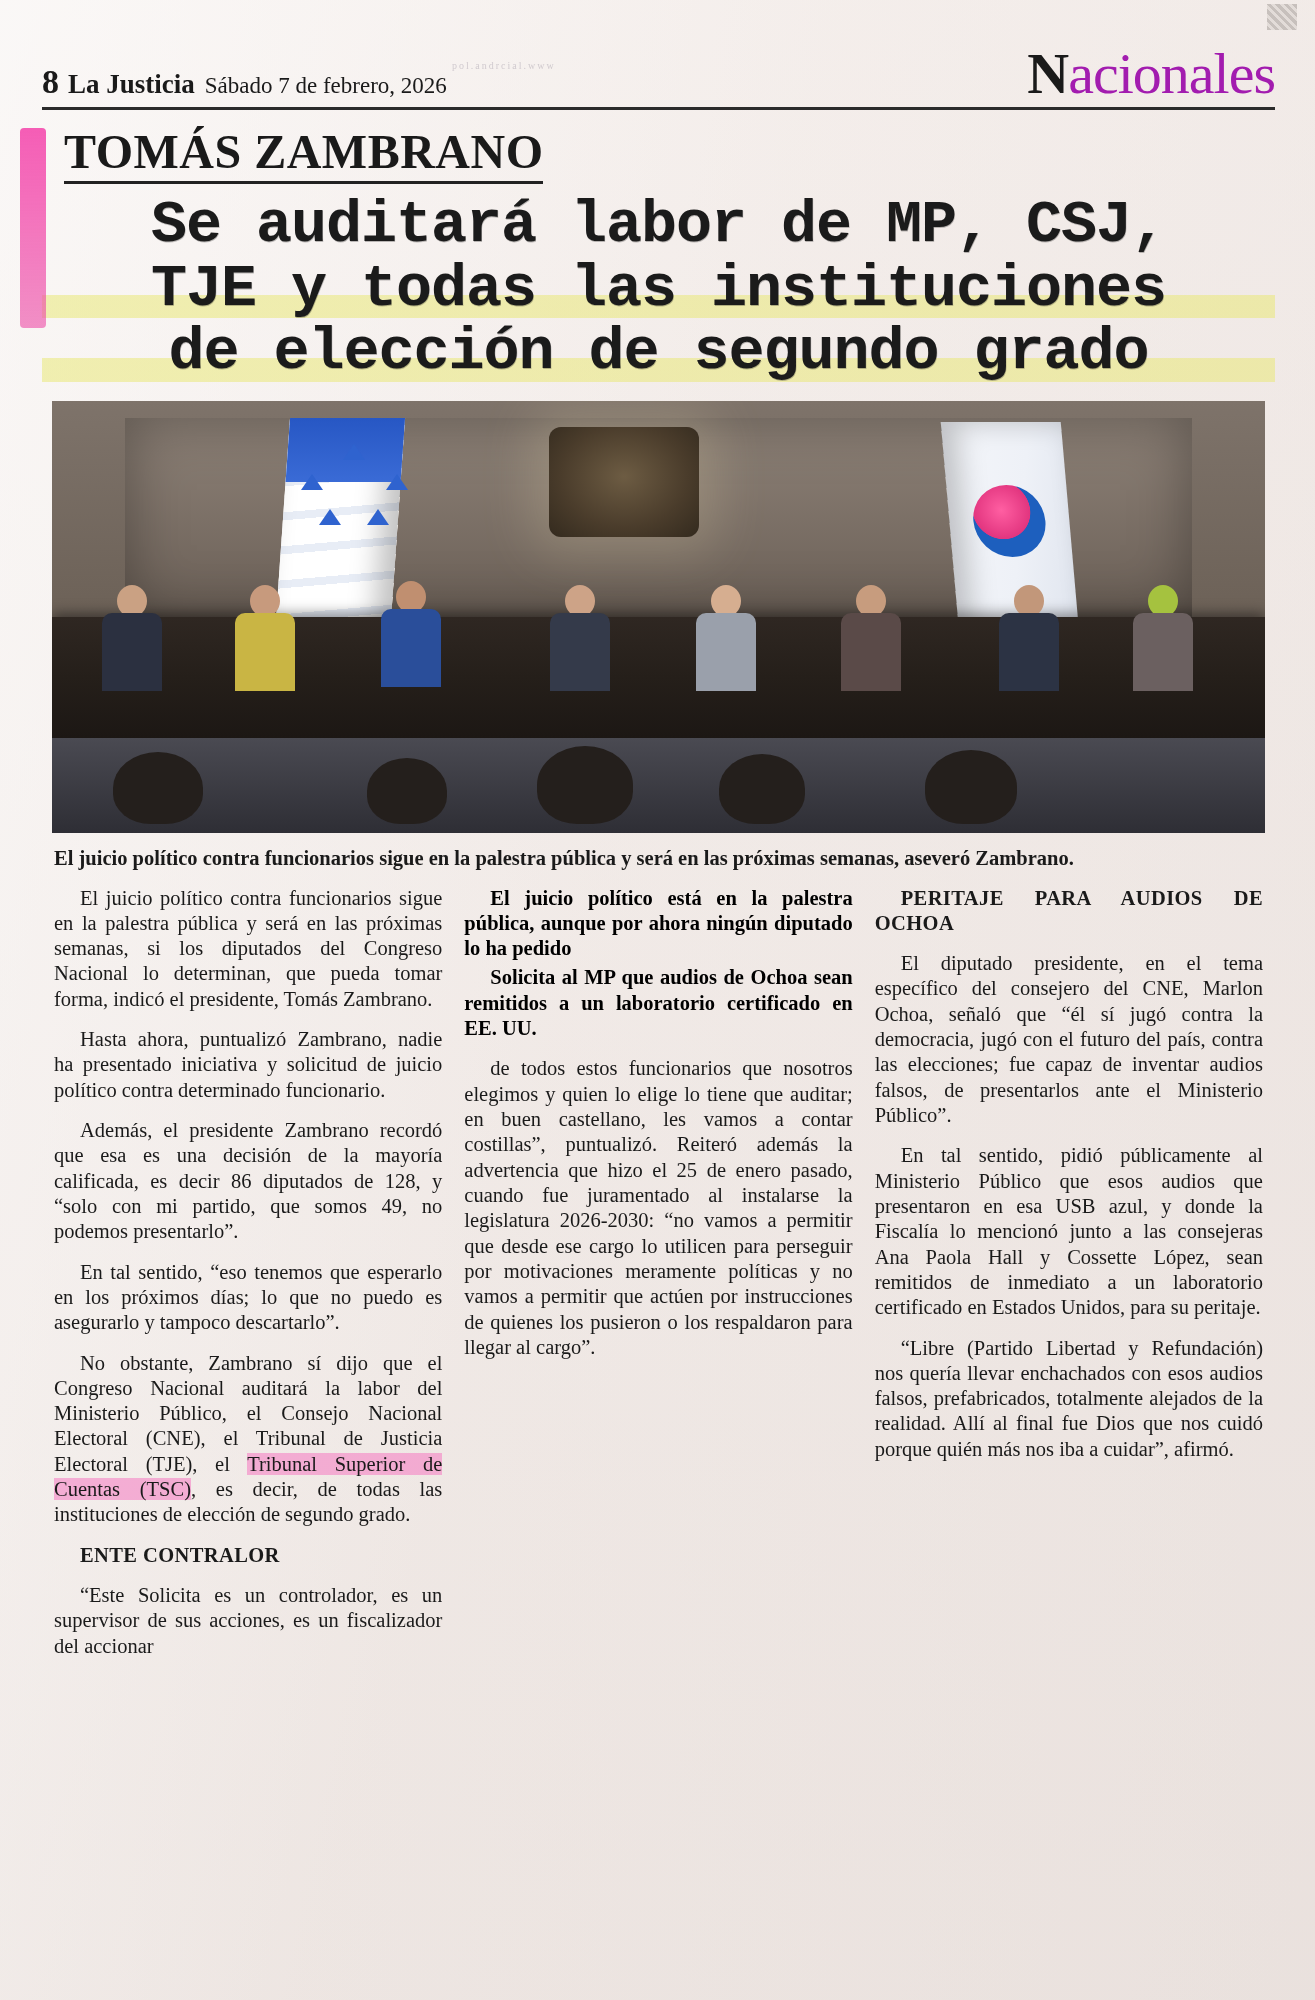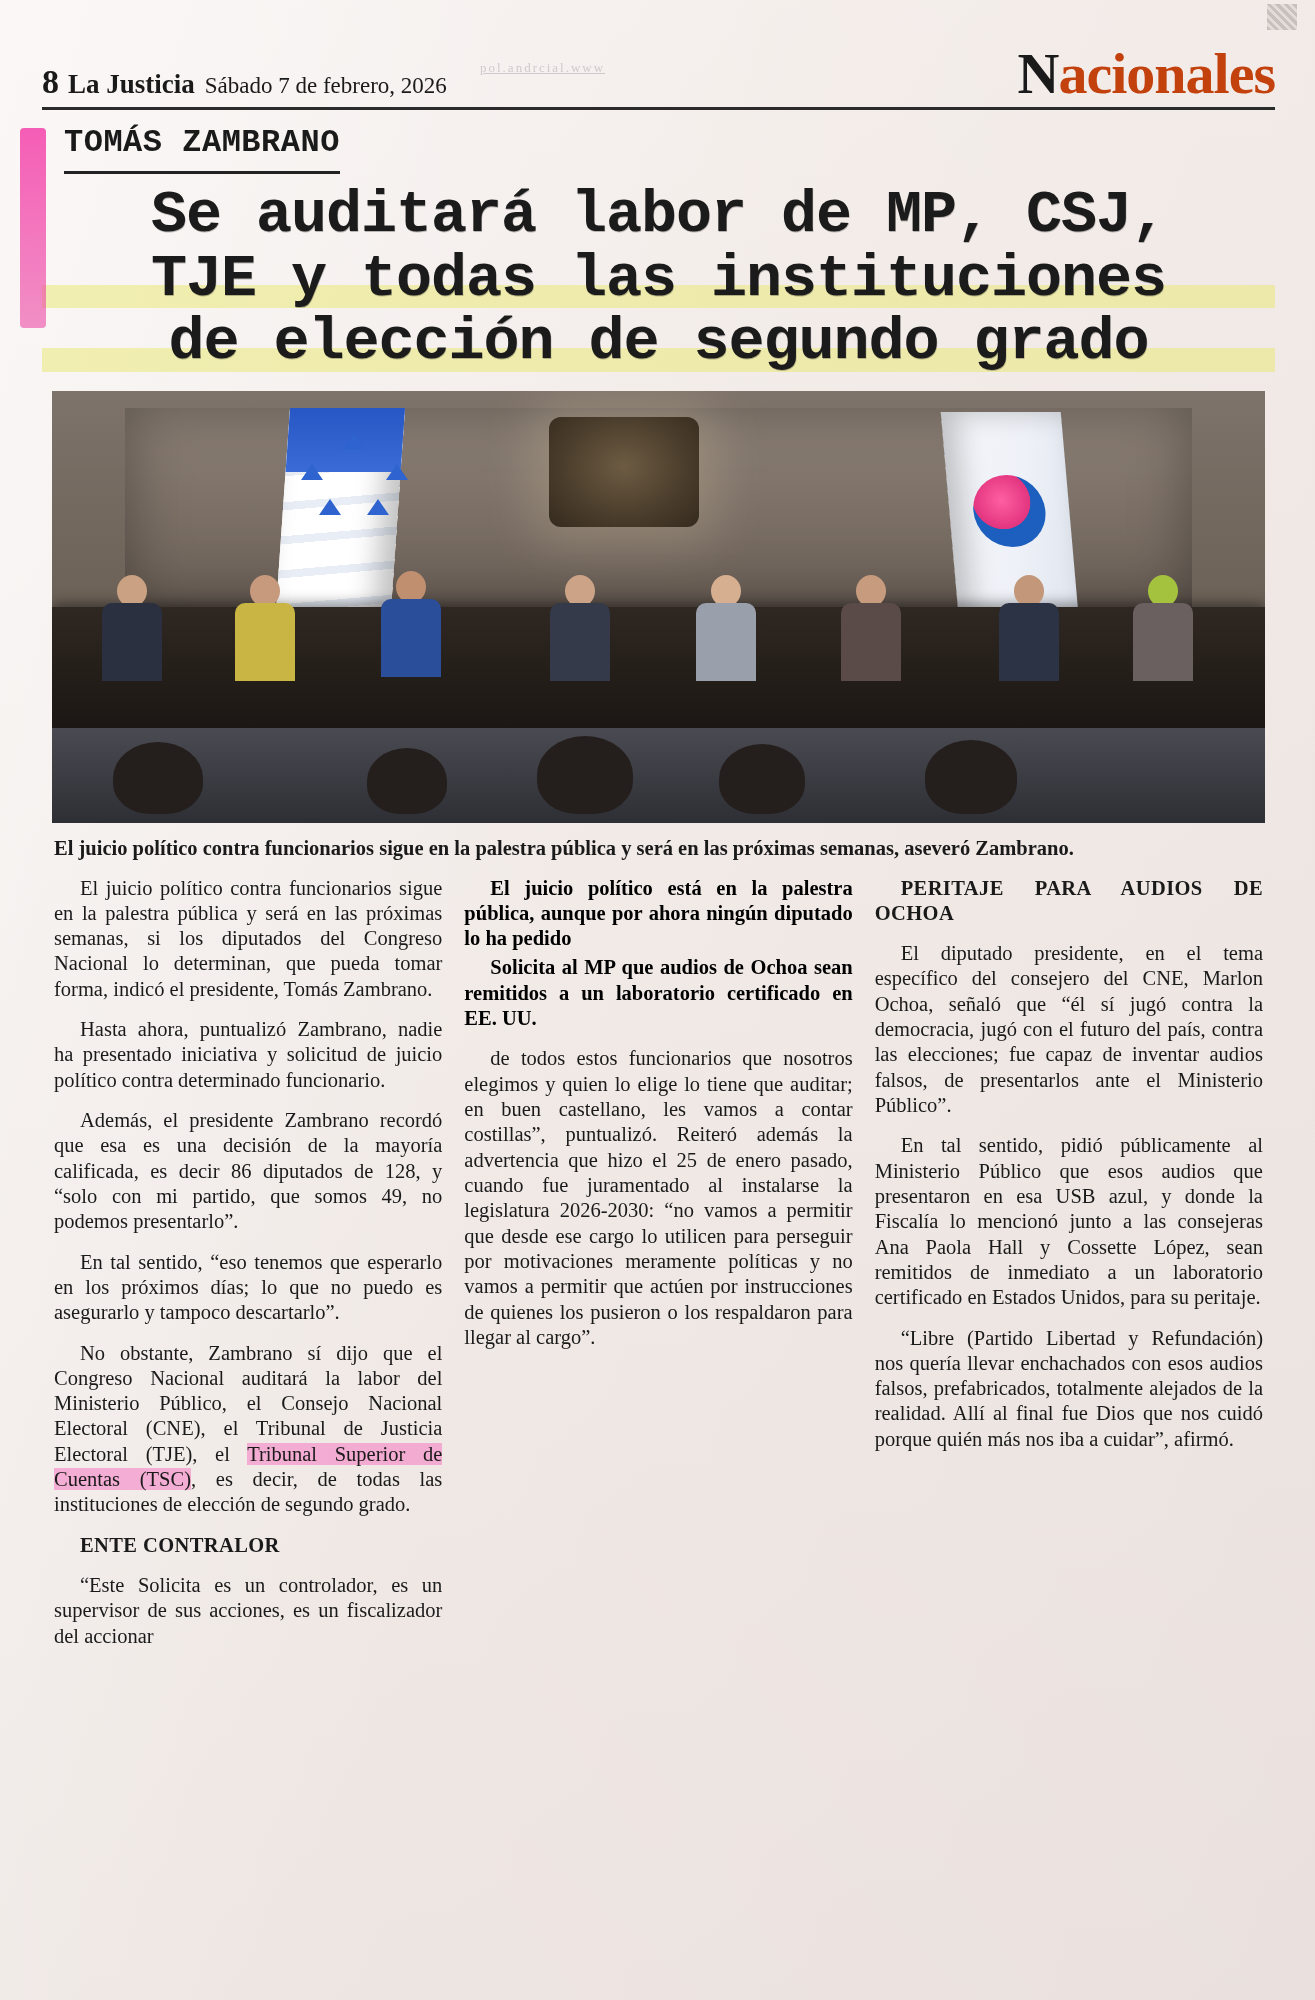--- a/index.html
+++ b/index.html
@@ -64,35 +64,35 @@
     font-size: 23px;
     font-family: "Liberation Serif", serif;
   }
   .section-title {
     font-size: 58px;
     font-family: "Liberation Serif", serif;
     letter-spacing: -1px;
     line-height: 0.95;
   }
   .section-title .cap { color: #1a1a1a; font-weight: bold; }
-  .section-title .rest { color: #c2410c; font-weight: bold; }
+  .section-title .rest { color: #a21caf; font-weight: normal; }
 
   
   .kicker-wrap {
     position: relative;
     margin-top: 14px;
   }
   .kicker {
     display: inline-block;
-    font-family: Liberation Mono, monospace;
-    font-weight: bold;
-    font-size: 32px;
+    font-family: Liberation Serif, serif;
+    font-weight: bold;
+    font-size: 48px;
     letter-spacing: 0.5px;
     border-bottom: 3px solid #222;
-    padding-bottom: 10px;
+    padding-bottom: 2px;
     margin-left: 22px;
   }
   .headline {
     font-family: Liberation Mono, monospace;
     font-weight: bold;
     font-size: 60px;
     line-height: 1.06;
     text-align: center;
     margin: 10px 0 0 0;
     letter-spacing: -1px;
@@ -267,27 +267,26 @@
   .corner-stamp {
     position: absolute;
     top: 4px; right: 18px;
     width: 30px; height: 26px;
     background:
       repeating-linear-gradient(45deg, #b9b2ae 0 3px, #ded7d3 3px 6px);
     opacity: 0.75;
   }
   .faint-bleed {
     position: absolute;
-    top: 60px; left: 480px;
-    font-size: 13px;
+    top: 60px; left: 452px;
+    font-size: 10px;
     color: rgba(120,110,130,0.30);
     font-family: "Liberation Serif", serif;
     letter-spacing: 2px;
     pointer-events: none;
-    text-decoration: underline;
   }
 </style>
 </head>
 <body>
 
 <div class="page">
   <div class="paper-tint"></div>
   <div class="corner-stamp"></div>
   <div class="faint-bleed">pol.andrcial.www</div>
 

